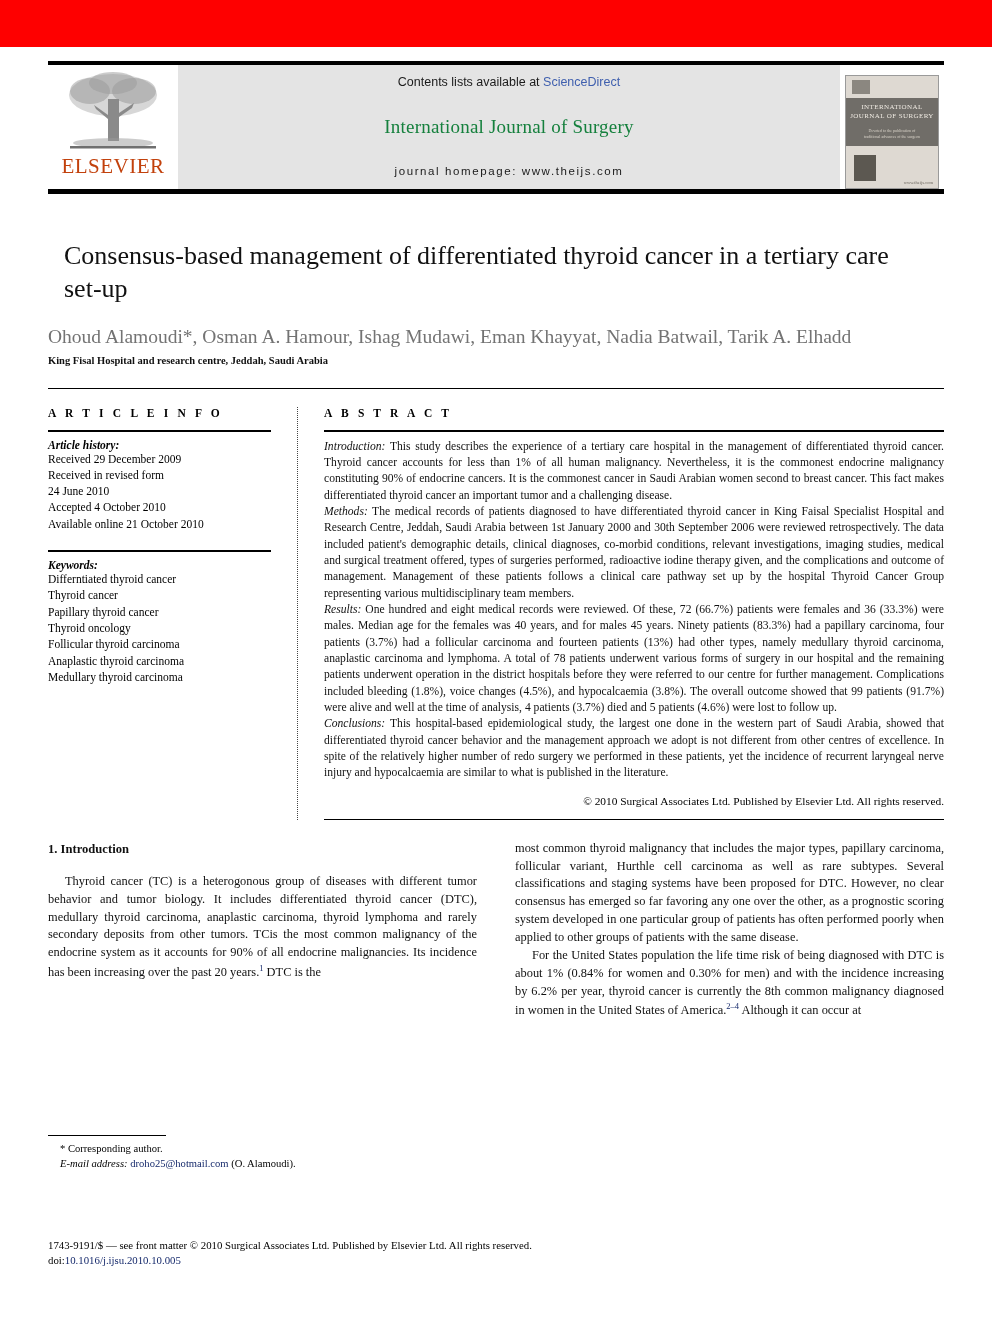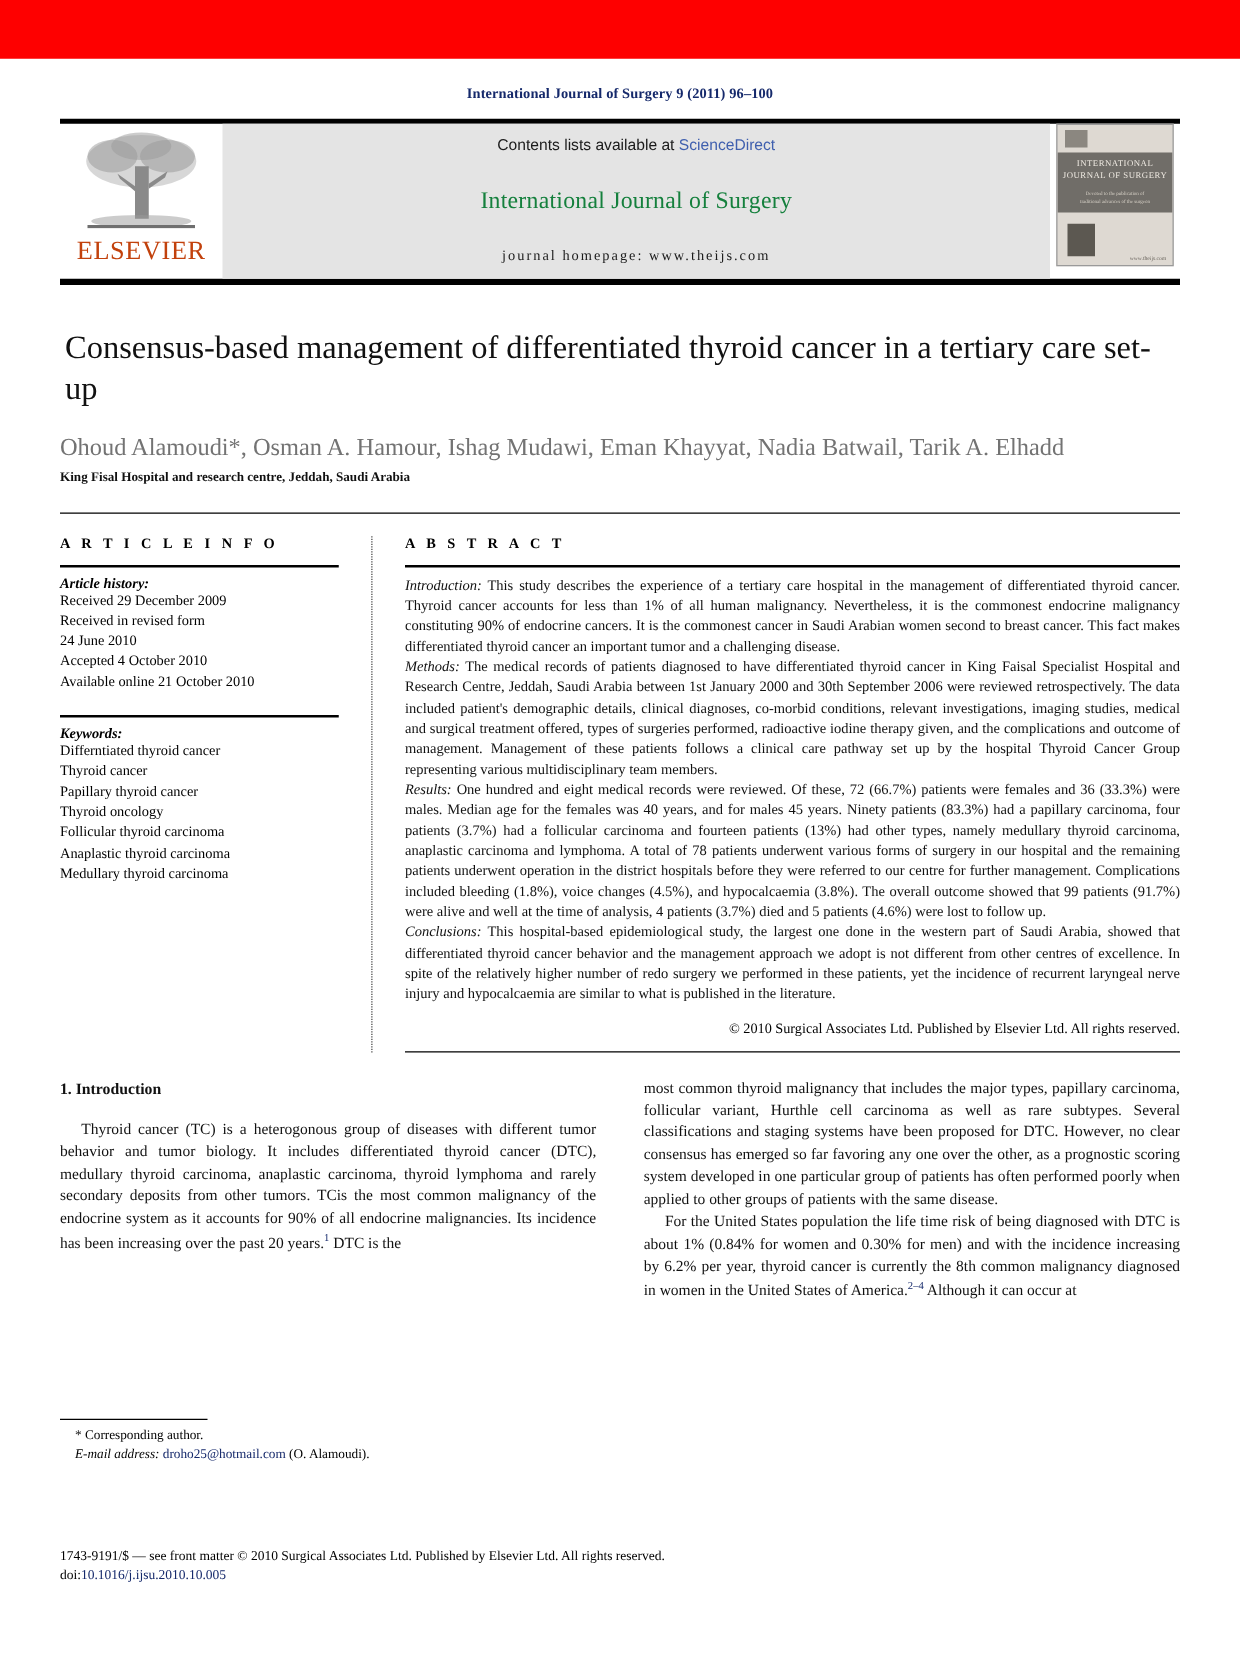--- a/index.html
+++ b/index.html
@@ -91,30 +91,30 @@
     color: #1b1b1b;
   }
   .sd-link { color: #3f5fae; }
   .journal-title-big {
     font-family: "Liberation Serif", serif;
     font-size: 19px;
     color: #15803d;
     letter-spacing: 0.2px;
   }
   .homepage-line {
-    font-family: Liberation Serif, serif;
+    font-family: Liberation Sans, sans-serif;
     font-size: 11.5px;
     color: #1b1b1b;
     letter-spacing: 1.6px;
   }
   .mast-cover {
     width: 104px;
     flex: 0 0 104px;
     display: flex;
-    align-items: flex-start;
+    align-items: flex-end;
     justify-content: center;
   }
   .cover-thumb {
     width: 92px;
     height: 112px;
     border: 1px solid #9a9a9a;
     background: #ded9d2;
     position: relative;
     overflow: hidden;
   }
@@ -164,21 +164,21 @@
     color: #6b665e;
   }
 
   
   .title-block { padding-top: 30px; }
   .paper-title {
     font-family: "Liberation Serif", serif;
     font-size: 26px;
     line-height: 1.26;
     color: #111;
-    margin: 4px;
+    margin: 16px;
     font-weight: normal;
   }
   .authors {
     font-family: "Liberation Serif", serif;
     font-size: 19.5px;
     margin-top: 20px;
     color: #737373;
   }
   .affiliation {
     font-family: "Liberation Serif", serif;
@@ -299,21 +299,20 @@
     line-height: 1.4;
   }
 </style>
 </head>
 <body>
 
 <div class="top-band"></div>
 
 <div class="page">
 
-  <div class="journal-ref">International Journal of Surgery 9 (2011) 96–100</div>
 
   <div class="masthead">
 
     <div class="mast-logo">
       <svg class="tree-svg" width="98" height="86" viewBox="0 0 98 86">
         <g fill="#7c7c7c">
           <ellipse cx="49" cy="26" rx="44" ry="21" fill="#8d8d8d" opacity="0.35"></ellipse>
           <ellipse cx="26" cy="22" rx="20" ry="13" fill="#8d8d8d" opacity="0.45"></ellipse>
           <ellipse cx="70" cy="22" rx="22" ry="13" fill="#8d8d8d" opacity="0.45"></ellipse>
           <ellipse cx="49" cy="14" rx="24" ry="11" fill="#9a9a9a" opacity="0.5"></ellipse>

